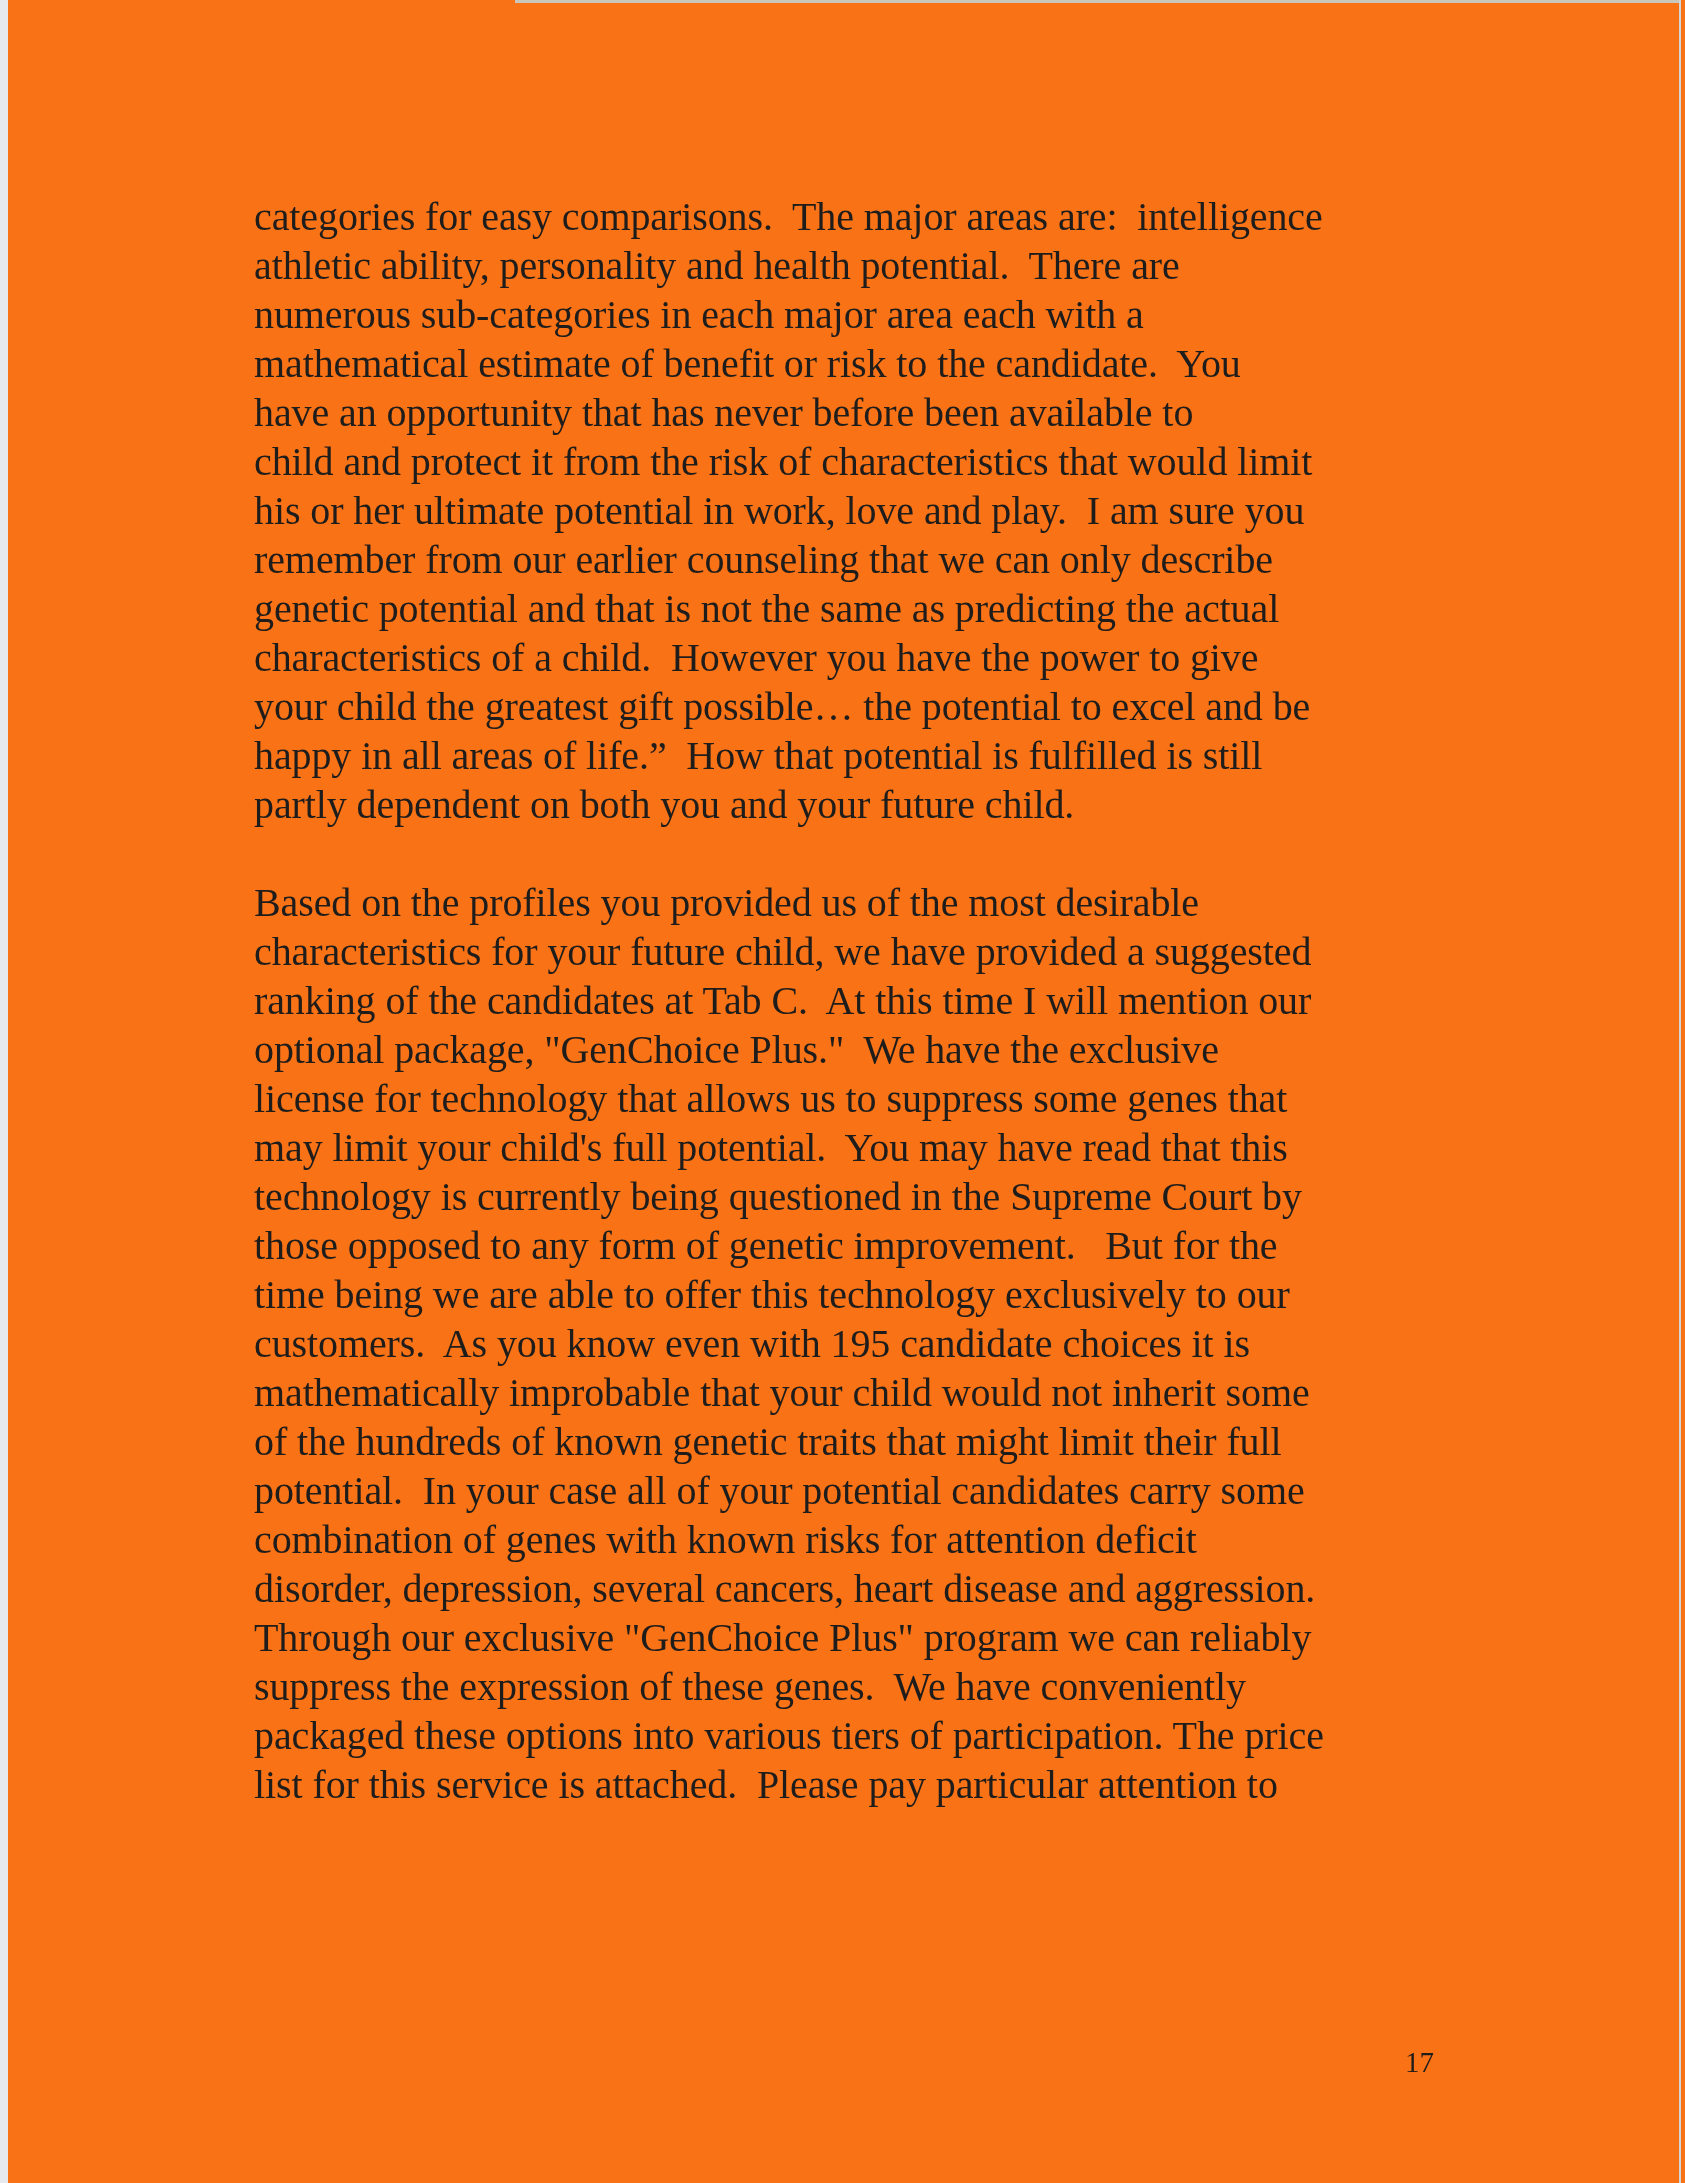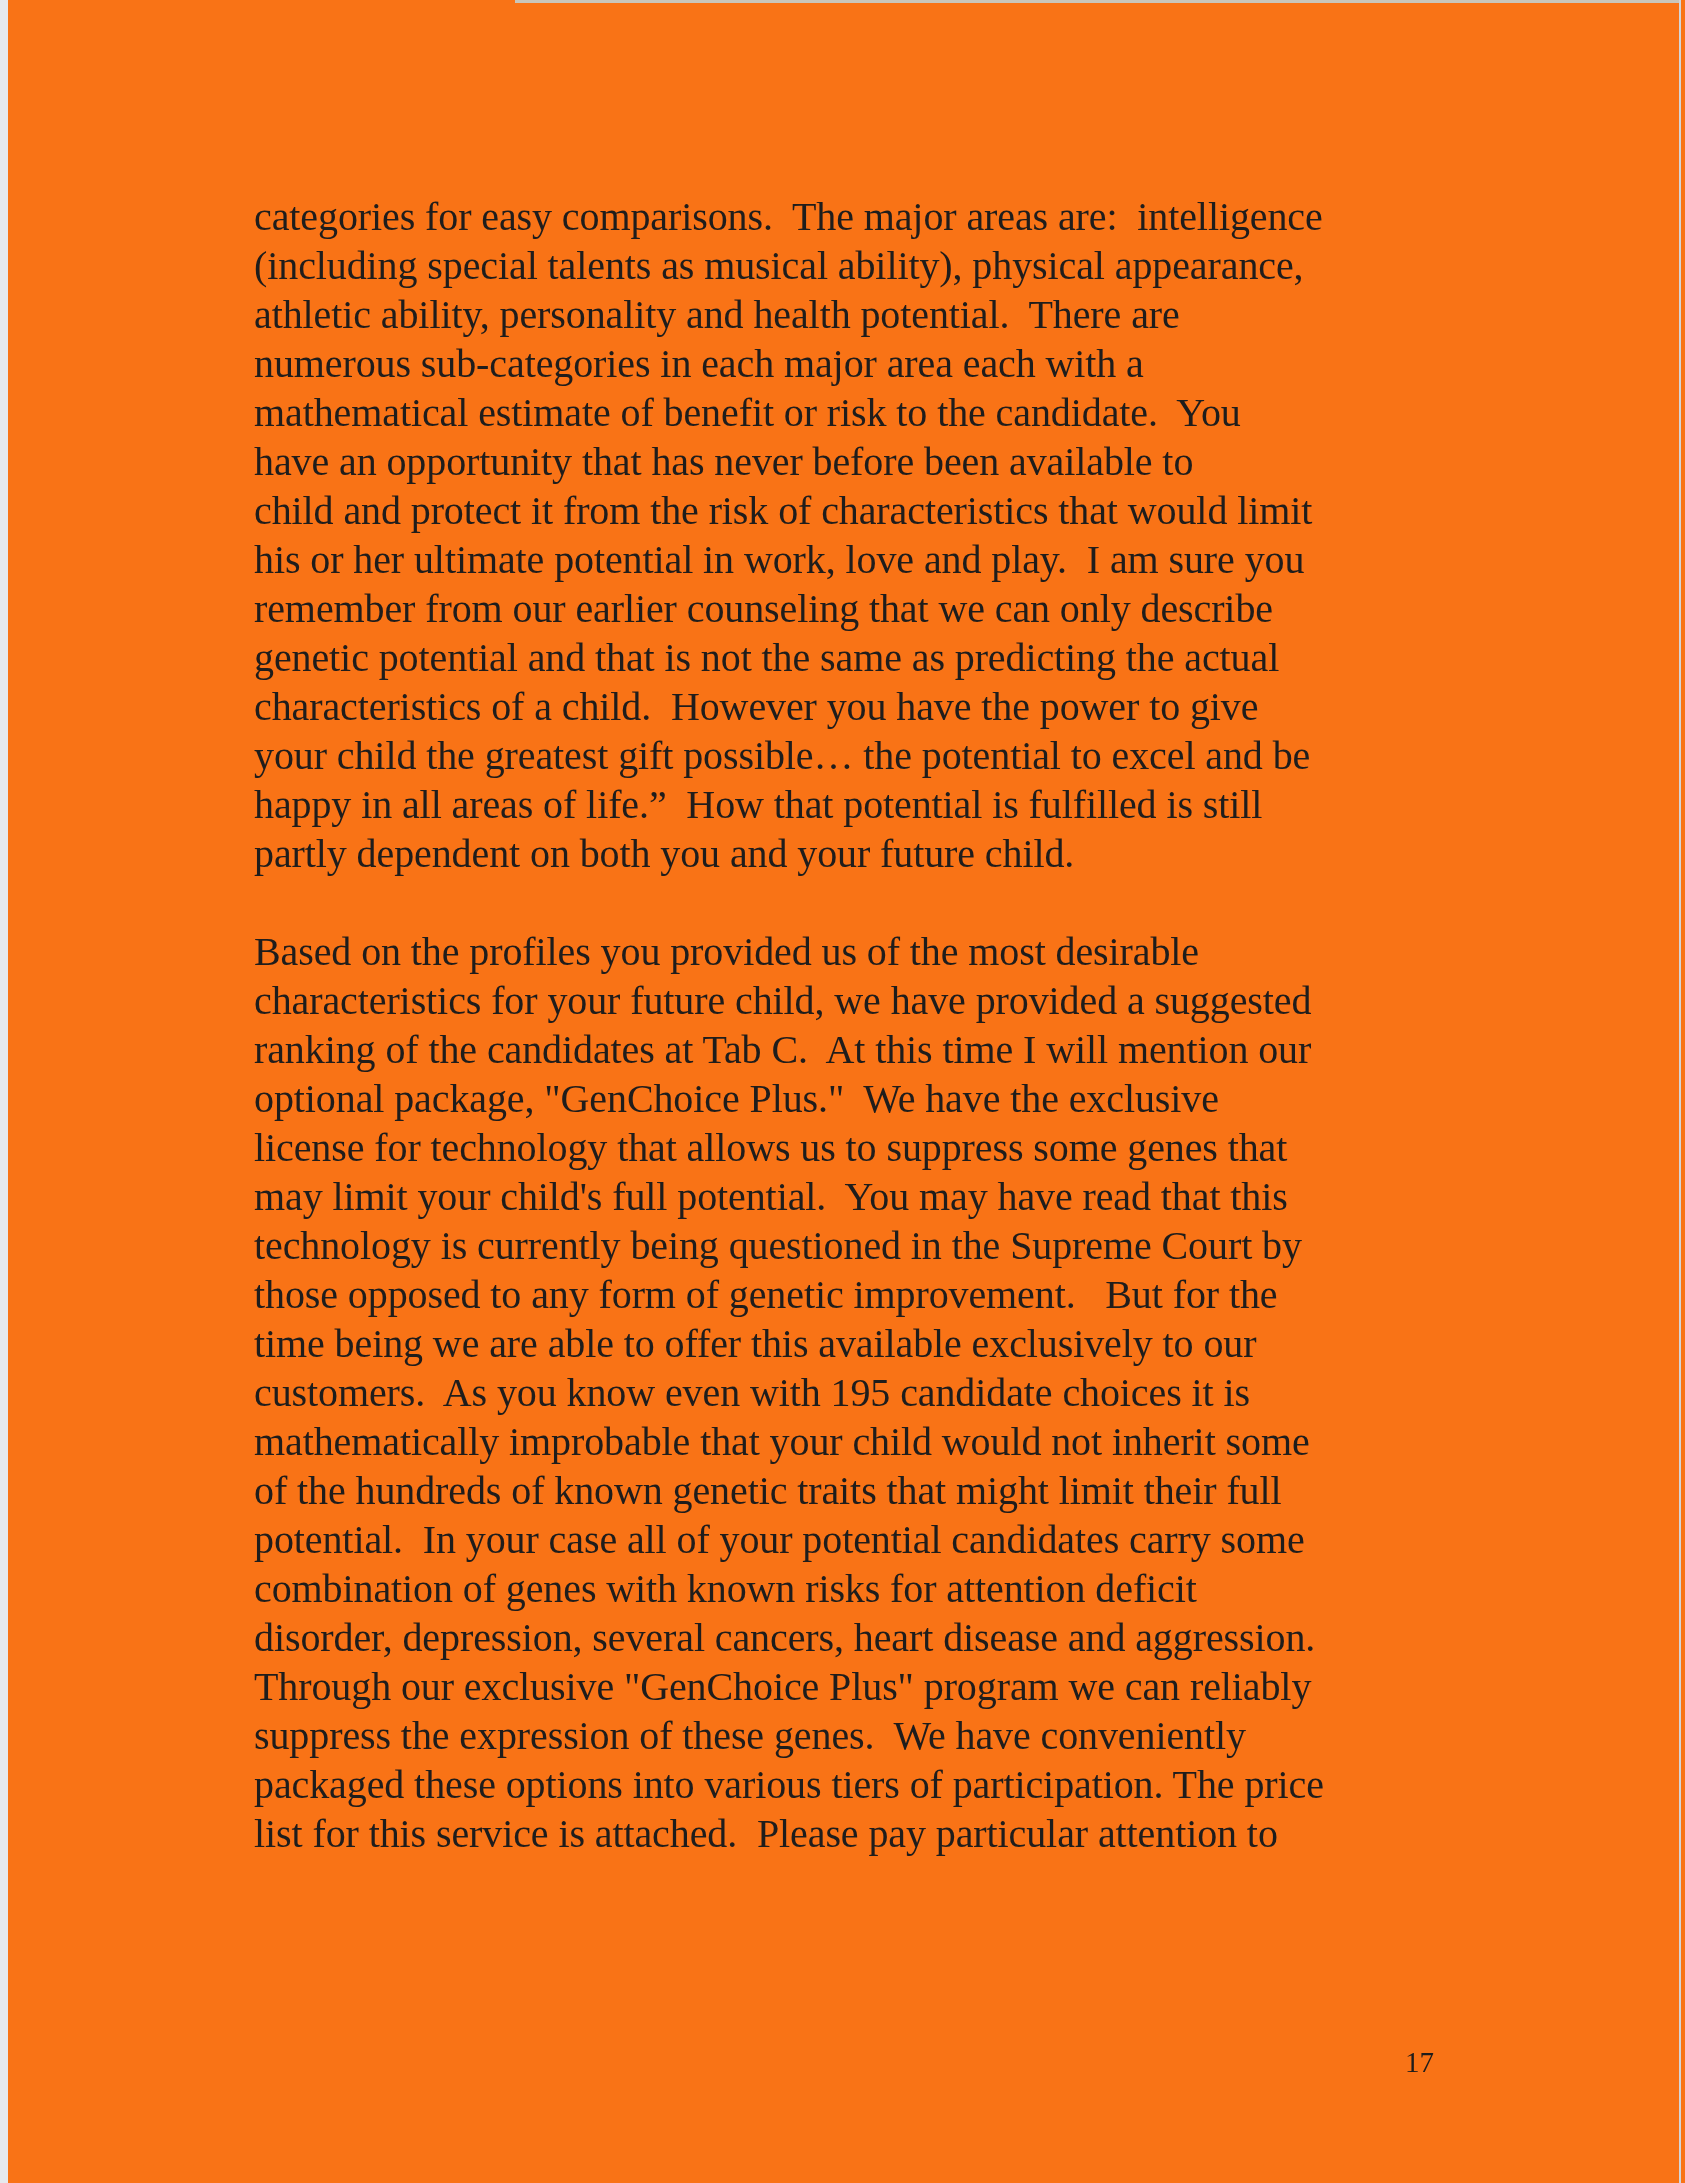--- a/index.html
+++ b/index.html
@@ -79,21 +79,20 @@
 <body>
 
 <div class="page">
   <div class="left-strip"></div>
   <div class="top-edge"></div>
   <div class="right-edge"></div>
 
   <div class="body-text">
     <p class="paragraph">
       <span class="line">categories for easy comparisons.  The major areas are:  intelligence</span>
-      <span class="line">(including special talents as musical ability), physical appearance,</span>
       <span class="line">athletic ability, personality and health potential.  There are</span>
       <span class="line">numerous sub-categories in each major area each with a</span>
       <span class="line">mathematical estimate of benefit or risk to the candidate.  You</span>
       <span class="line">have an opportunity that has never before been available to</span>
       <span class="line">child and protect it from the risk of characteristics that would limit</span>
       <span class="line">his or her ultimate potential in work, love and play.  I am sure you</span>
       <span class="line">remember from our earlier counseling that we can only describe</span>
       <span class="line">genetic potential and that is not the same as predicting the actual</span>
       <span class="line">characteristics of a child.  However you have the power to give</span>
       <span class="line">your child the greatest gift possible… the potential to excel and be</span>
@@ -102,21 +101,21 @@
     </p>
     <p class="paragraph">
       <span class="line">Based on the profiles you provided us of the most desirable</span>
       <span class="line">characteristics for your future child, we have provided a suggested</span>
       <span class="line">ranking of the candidates at Tab C.  At this time I will mention our</span>
       <span class="line">optional package, "GenChoice Plus."  We have the exclusive</span>
       <span class="line">license for technology that allows us to suppress some genes that</span>
       <span class="line">may limit your child's full potential.  You may have read that this</span>
       <span class="line">technology is currently being questioned in the Supreme Court by</span>
       <span class="line">those opposed to any form of genetic improvement.   But for the</span>
-      <span class="line">time being we are able to offer this available exclusively to our</span>
+      <span class="line">time being we are able to offer this technology exclusively to our</span>
       <span class="line">customers.  As you know even with 195 candidate choices it is</span>
       <span class="line">mathematically improbable that your child would not inherit some</span>
       <span class="line">of the hundreds of known genetic traits that might limit their full</span>
       <span class="line">potential.  In your case all of your potential candidates carry some</span>
       <span class="line">combination of genes with known risks for attention deficit</span>
       <span class="line">disorder, depression, several cancers, heart disease and aggression.</span>
       <span class="line">Through our exclusive "GenChoice Plus" program we can reliably</span>
       <span class="line">suppress the expression of these genes.  We have conveniently</span>
       <span class="line">packaged these options into various tiers of participation. The price</span>
       <span class="line">list for this service is attached.  Please pay particular attention to</span>

